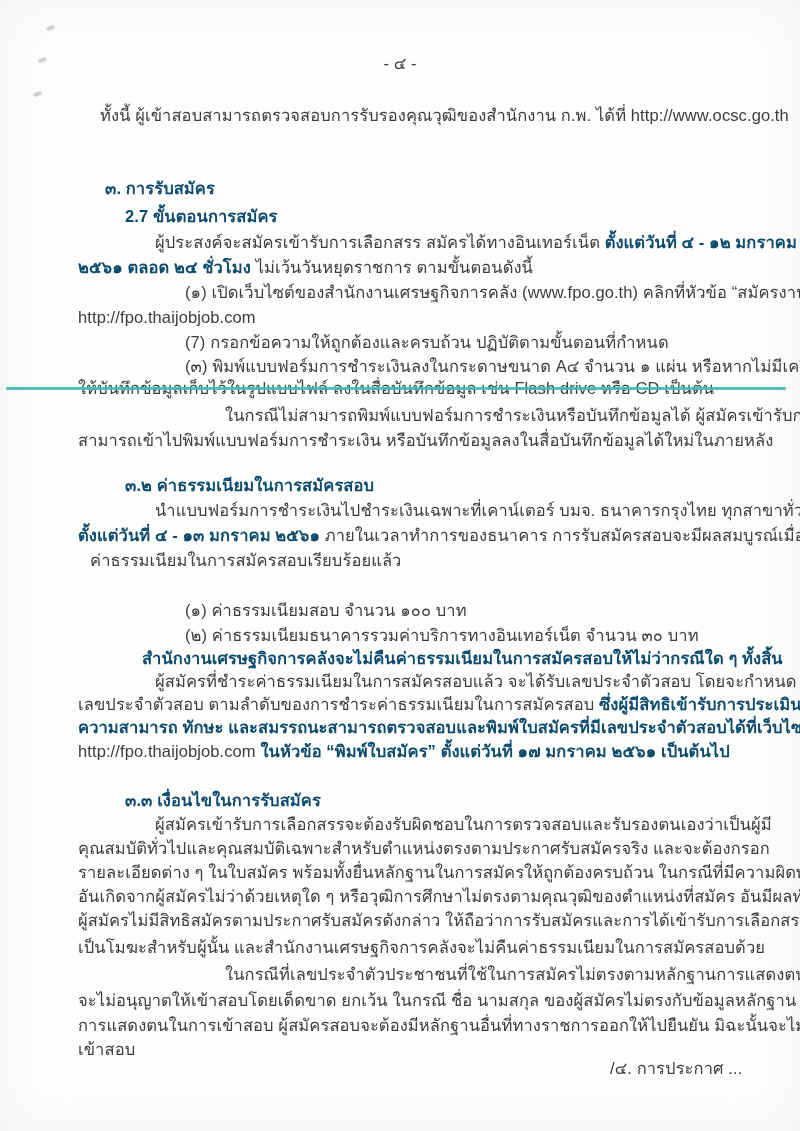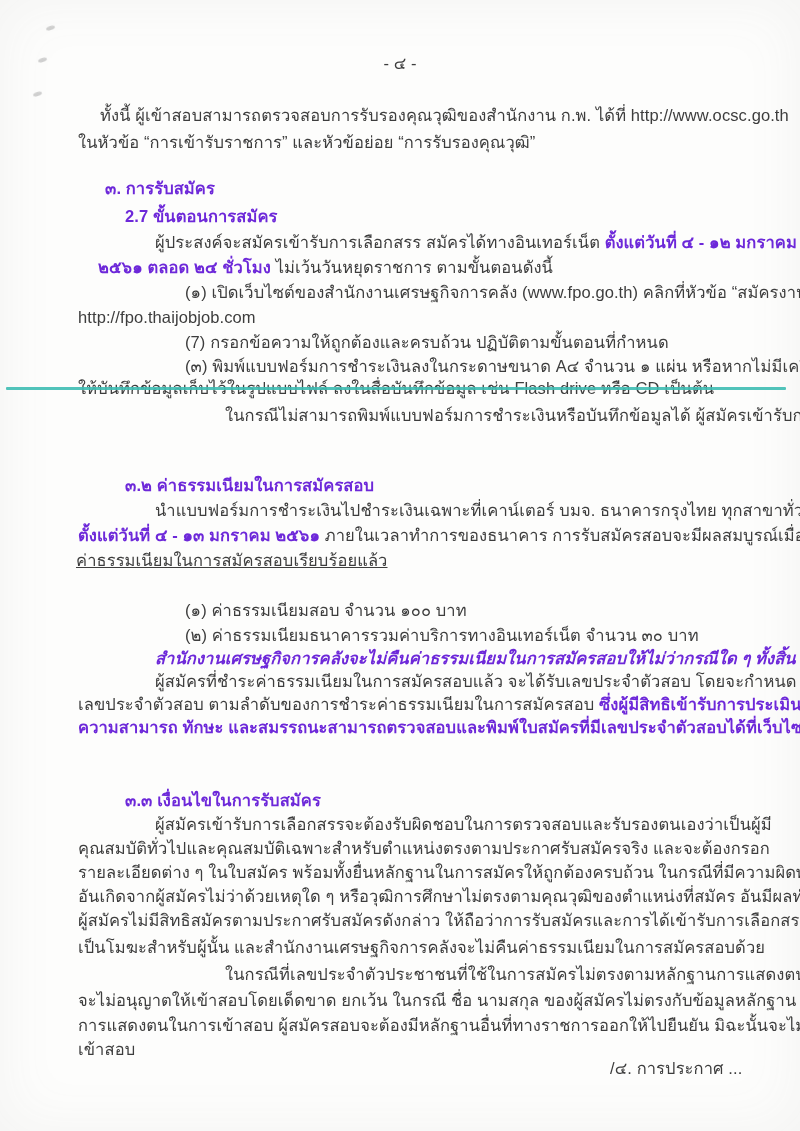--- a/index.html
+++ b/index.html
@@ -14,21 +14,21 @@
   }
   .line{
     position:absolute;
     white-space:nowrap;
     font-size:16.5px;
     line-height:22px;
     color:#3d3d3d;
     letter-spacing:0.1px;
     text-align:center;
   }
-  .line .b{font-weight:bold;color:#6d28d9;}
+  .line .b{font-weight:bold;color:#0c4a6e;}
   .rule{
     position:absolute;
     height:2.5px;
     border-radius:1px;
     opacity:0.9;
   }
   .smudge{
     position:absolute;
     width:9px;height:4px;
     background:#9a9a9a;
@@ -37,41 +37,42 @@
     transform:rotate(-18deg);
     filter:blur(0.6px);
   }
 </style>
 </head>
 <body>
 
 <div class="page" id="page">
     <div class="line" style="top: 52px; left: 0px; right: 0px; text-align: center;"><span>- ๔ -</span></div>
     <div class="line" style="top: 104px; left: 100px;"><span>ทั้งนี้ ผู้เข้าสอบสามารถตรวจสอบการรับรองคุณวุฒิของสำนักงาน ก.พ. ได้ที่ http://www.ocsc.go.th</span></div>
-    <div class="line" style="top: 131px; left: 78px;"><span>ในหัวข้อ “การเข้ารับราชการ” และหัวข้อย่อย “การรับรองคุณวุฒิ”</span></div>
     <div class="line" style="top: 177px; left: 105px;"><span class="b">๓. การรับสมัคร</span></div>
     <div class="line" style="top: 205px; left: 125px;"><span class="b">2.7 ขั้นตอนการสมัคร</span></div>
     <div class="line" style="top: 231px; left: 155px;"><span>ผู้ประสงค์จะสมัครเข้ารับการเลือกสรร สมัครได้ทางอินเทอร์เน็ต </span><span class="b">ตั้งแต่วันที่ ๔ - ๑๒ มกราคม</span></div>
-    <div class="line" style="top: 256px; left: 78px; margin-left: 20px;"><span class="b">๒๕๖๑ ตลอด ๒๔ ชั่วโมง </span><span>ไม่เว้นวันหยุดราชการ ตามขั้นตอนดังนี้</span></div>
+    <div class="line" style="top: 256px; left: 78px;"><span class="b">๒๕๖๑ ตลอด ๒๔ ชั่วโมง </span><span>ไม่เว้นวันหยุดราชการ ตามขั้นตอนดังนี้</span></div>
     <div class="line" style="top: 281px; left: 185px;"><span>(๑)  เปิดเว็บไซต์ของสำนักงานเศรษฐกิจการคลัง (www.fpo.go.th) คลิกที่หัวข้อ “สมัครงาน” หรือ</span></div>
     <div class="line" style="top: 306px; left: 78px;"><span>http://fpo.thaijobjob.com</span></div>
     <div class="line" style="top: 331px; left: 185px;"><span>(7)  กรอกข้อความให้ถูกต้องและครบถ้วน ปฏิบัติตามขั้นตอนที่กำหนด</span></div>
     <div class="line" style="top: 355px; left: 185px;"><span>(๓)  พิมพ์แบบฟอร์มการชำระเงินลงในกระดาษขนาด A๔ จำนวน ๑ แผ่น หรือหากไม่มีเครื่องพิมพ์ในขณะนั้น</span></div>
     <div class="line" style="top: 377px; left: 78px;"><span>ให้บันทึกข้อมูลเก็บไว้ในรูปแบบไฟล์ ลงในสื่อบันทึกข้อมูล เช่น Flash drive หรือ CD เป็นต้น</span></div>
     <div class="line" style="top: 404px; left: 225px;"><span>ในกรณีไม่สามารถพิมพ์แบบฟอร์มการชำระเงินหรือบันทึกข้อมูลได้ ผู้สมัครเข้ารับการเลือกสรร</span></div>
+    <div class="line" style="top: 429px; left: 78px;"><span>สามารถเข้าไปพิมพ์แบบฟอร์มการชำระเงิน หรือบันทึกข้อมูลลงในสื่อบันทึกข้อมูลได้ใหม่ในภายหลัง</span></div>
     <div class="line" style="top: 474px; left: 125px;"><span class="b">๓.๒ ค่าธรรมเนียมในการสมัครสอบ</span></div>
     <div class="line" style="top: 499px; left: 155px;"><span>นำแบบฟอร์มการชำระเงินไปชำระเงินเฉพาะที่เคาน์เตอร์ บมจ. ธนาคารกรุงไทย ทุกสาขาทั่วประเทศ</span></div>
     <div class="line" style="top: 524px; left: 78px;"><span class="b">ตั้งแต่วันที่ ๔ - ๑๓ มกราคม ๒๕๖๑ </span><span>ภายในเวลาทำการของธนาคาร การรับสมัครสอบจะมีผลสมบูรณ์เมื่อชำระ</span></div>
-    <div class="line" style="top: 549px; left: 76px; text-decoration: underline;"><span>ค่าธรรมเนียมในการสมัครสอบเรียบร้อยแล้ว</span></div>
+    <div class="line" style="top: 549px; left: 90px;"><span>ค่าธรรมเนียมในการสมัครสอบเรียบร้อยแล้ว</span></div>
     <div class="line" style="top: 599px; left: 185px;"><span>(๑)  ค่าธรรมเนียมสอบ จำนวน ๑๐๐ บาท</span></div>
     <div class="line" style="top: 624px; left: 185px;"><span>(๒)  ค่าธรรมเนียมธนาคารรวมค่าบริการทางอินเทอร์เน็ต จำนวน ๓๐ บาท</span></div>
-    <div class="line" style="top: 647px; left: 155px; font-style: italic;"><span class="b">สำนักงานเศรษฐกิจการคลังจะไม่คืนค่าธรรมเนียมในการสมัครสอบให้ไม่ว่ากรณีใด ๆ ทั้งสิ้น</span></div>
+    <div class="line" style="top: 647px; left: 142px;"><span class="b">สำนักงานเศรษฐกิจการคลังจะไม่คืนค่าธรรมเนียมในการสมัครสอบให้ไม่ว่ากรณีใด ๆ ทั้งสิ้น</span></div>
     <div class="line" style="top: 670px; left: 155px;"><span>ผู้สมัครที่ชำระค่าธรรมเนียมในการสมัครสอบแล้ว จะได้รับเลขประจำตัวสอบ โดยจะกำหนด</span></div>
     <div class="line" style="top: 693px; left: 78px;"><span>เลขประจำตัวสอบ ตามลำดับของการชำระค่าธรรมเนียมในการสมัครสอบ </span><span class="b">ซึ่งผู้มีสิทธิเข้ารับการประเมินความรู้</span></div>
     <div class="line" style="top: 716px; left: 78px;"><span class="b">ความสามารถ ทักษะ และสมรรถนะสามารถตรวจสอบและพิมพ์ใบสมัครที่มีเลขประจำตัวสอบได้ที่เว็บไซต์</span></div>
+    <div class="line" style="top: 740px; left: 78px;"><span>http://fpo.thaijobjob.com </span><span class="b">ในหัวข้อ “พิมพ์ใบสมัคร” ตั้งแต่วันที่ ๑๗ มกราคม ๒๕๖๑ เป็นต้นไป</span></div>
     <div class="line" style="top: 789px; left: 125px;"><span class="b">๓.๓ เงื่อนไขในการรับสมัคร</span></div>
     <div class="line" style="top: 813px; left: 155px;"><span>ผู้สมัครเข้ารับการเลือกสรรจะต้องรับผิดชอบในการตรวจสอบและรับรองตนเองว่าเป็นผู้มี</span></div>
     <div class="line" style="top: 837px; left: 78px;"><span>คุณสมบัติทั่วไปและคุณสมบัติเฉพาะสำหรับตำแหน่งตรงตามประกาศรับสมัครจริง และจะต้องกรอก</span></div>
     <div class="line" style="top: 861px; left: 78px;"><span>รายละเอียดต่าง ๆ ในใบสมัคร พร้อมทั้งยื่นหลักฐานในการสมัครให้ถูกต้องครบถ้วน ในกรณีที่มีความผิดพลาด</span></div>
     <div class="line" style="top: 885px; left: 78px;"><span>อันเกิดจากผู้สมัครไม่ว่าด้วยเหตุใด ๆ หรือวุฒิการศึกษาไม่ตรงตามคุณวุฒิของตำแหน่งที่สมัคร อันมีผลทำให้</span></div>
     <div class="line" style="top: 909px; left: 78px;"><span>ผู้สมัครไม่มีสิทธิสมัครตามประกาศรับสมัครดังกล่าว ให้ถือว่าการรับสมัครและการได้เข้ารับการเลือกสรรครั้งนี้</span></div>
     <div class="line" style="top: 936px; left: 78px;"><span>เป็นโมฆะสำหรับผู้นั้น และสำนักงานเศรษฐกิจการคลังจะไม่คืนค่าธรรมเนียมในการสมัครสอบด้วย</span></div>
     <div class="line" style="top: 963px; left: 225px;"><span>ในกรณีที่เลขประจำตัวประชาชนที่ใช้ในการสมัครไม่ตรงตามหลักฐานการแสดงตนเพื่อเข้าสอบ</span></div>
     <div class="line" style="top: 989px; left: 78px;"><span>จะไม่อนุญาตให้เข้าสอบโดยเด็ดขาด ยกเว้น ในกรณี ชื่อ นามสกุล ของผู้สมัครไม่ตรงกับข้อมูลหลักฐาน</span></div>
     <div class="line" style="top: 1014px; left: 78px;"><span>การแสดงตนในการเข้าสอบ ผู้สมัครสอบจะต้องมีหลักฐานอื่นที่ทางราชการออกให้ไปยืนยัน มิฉะนั้นจะไม่มีสิทธิ</span></div>

